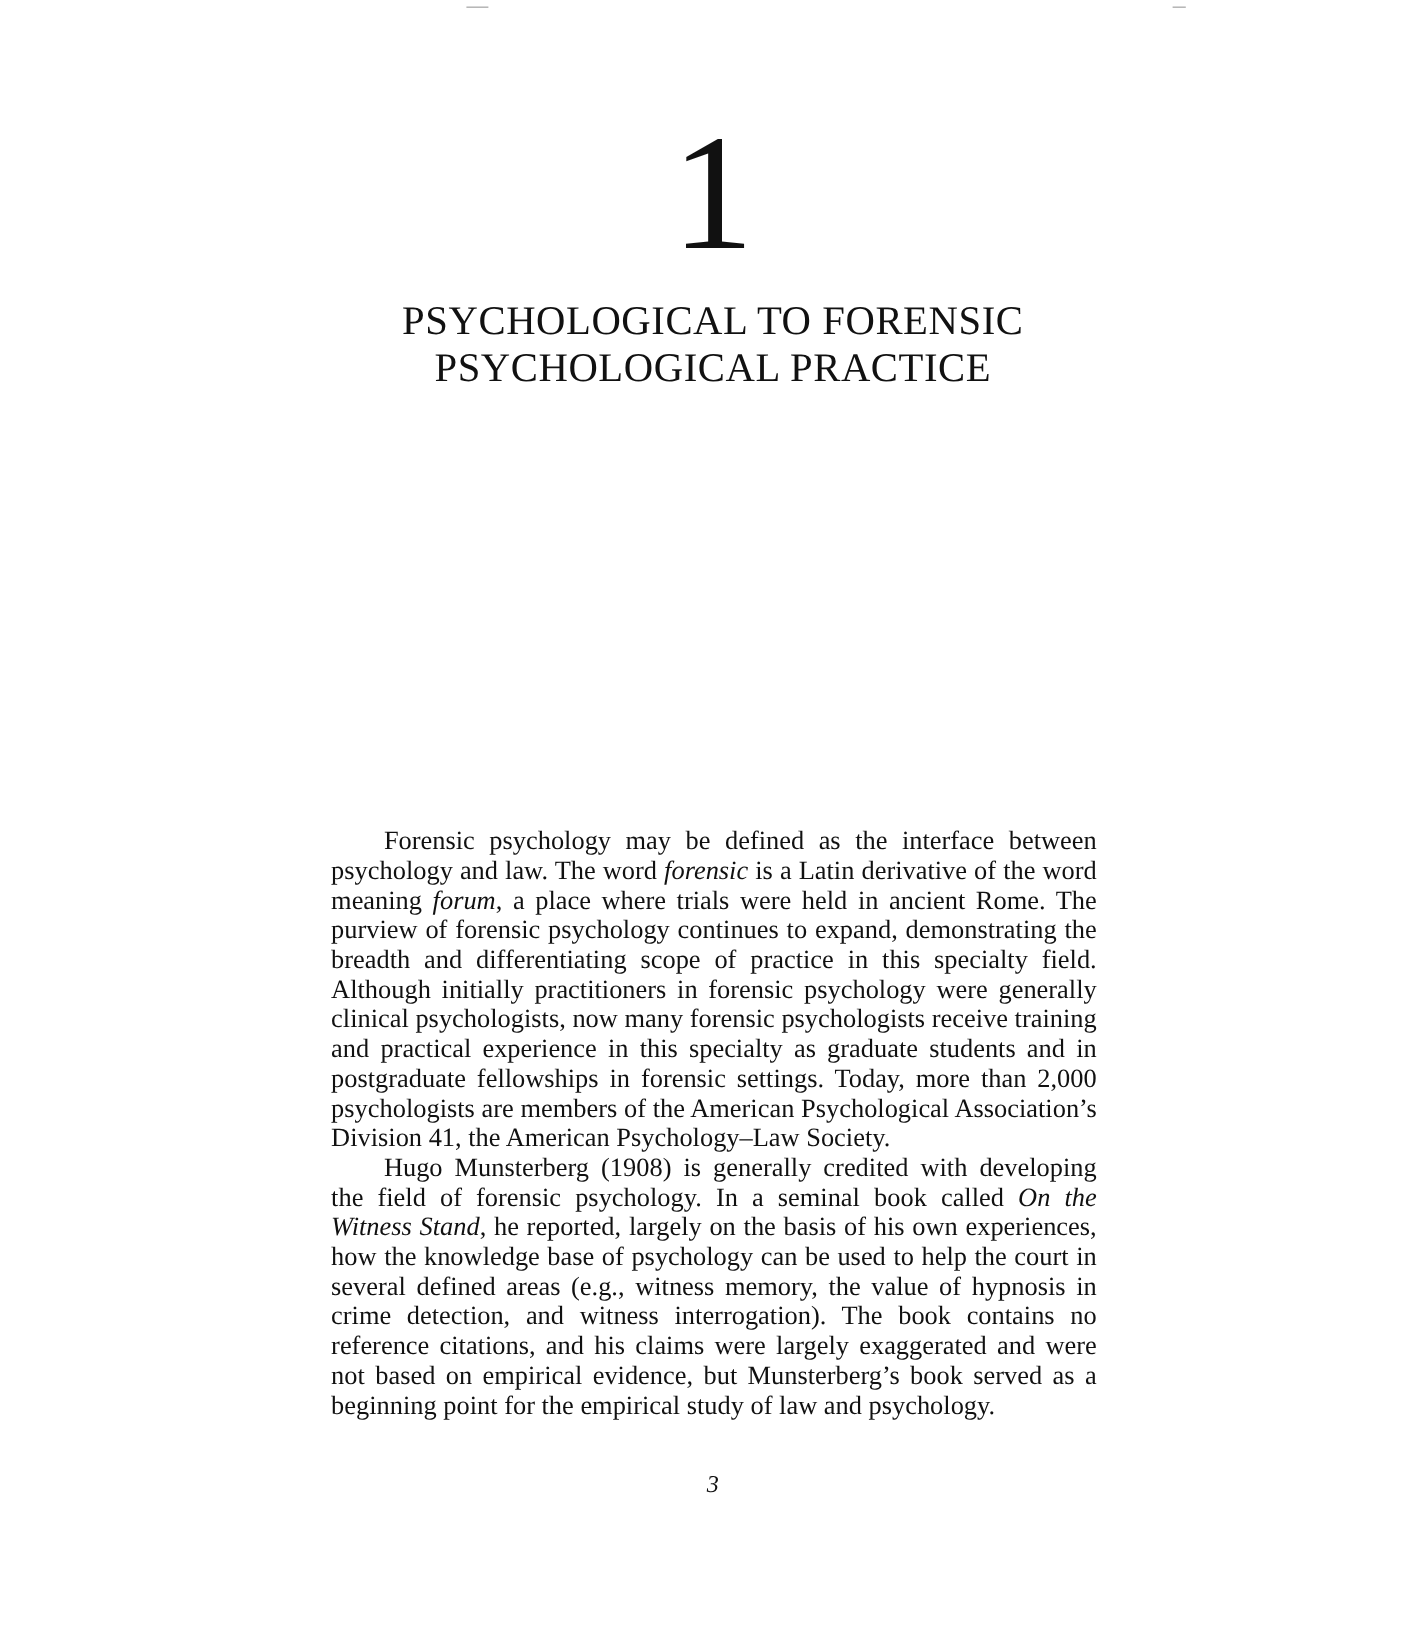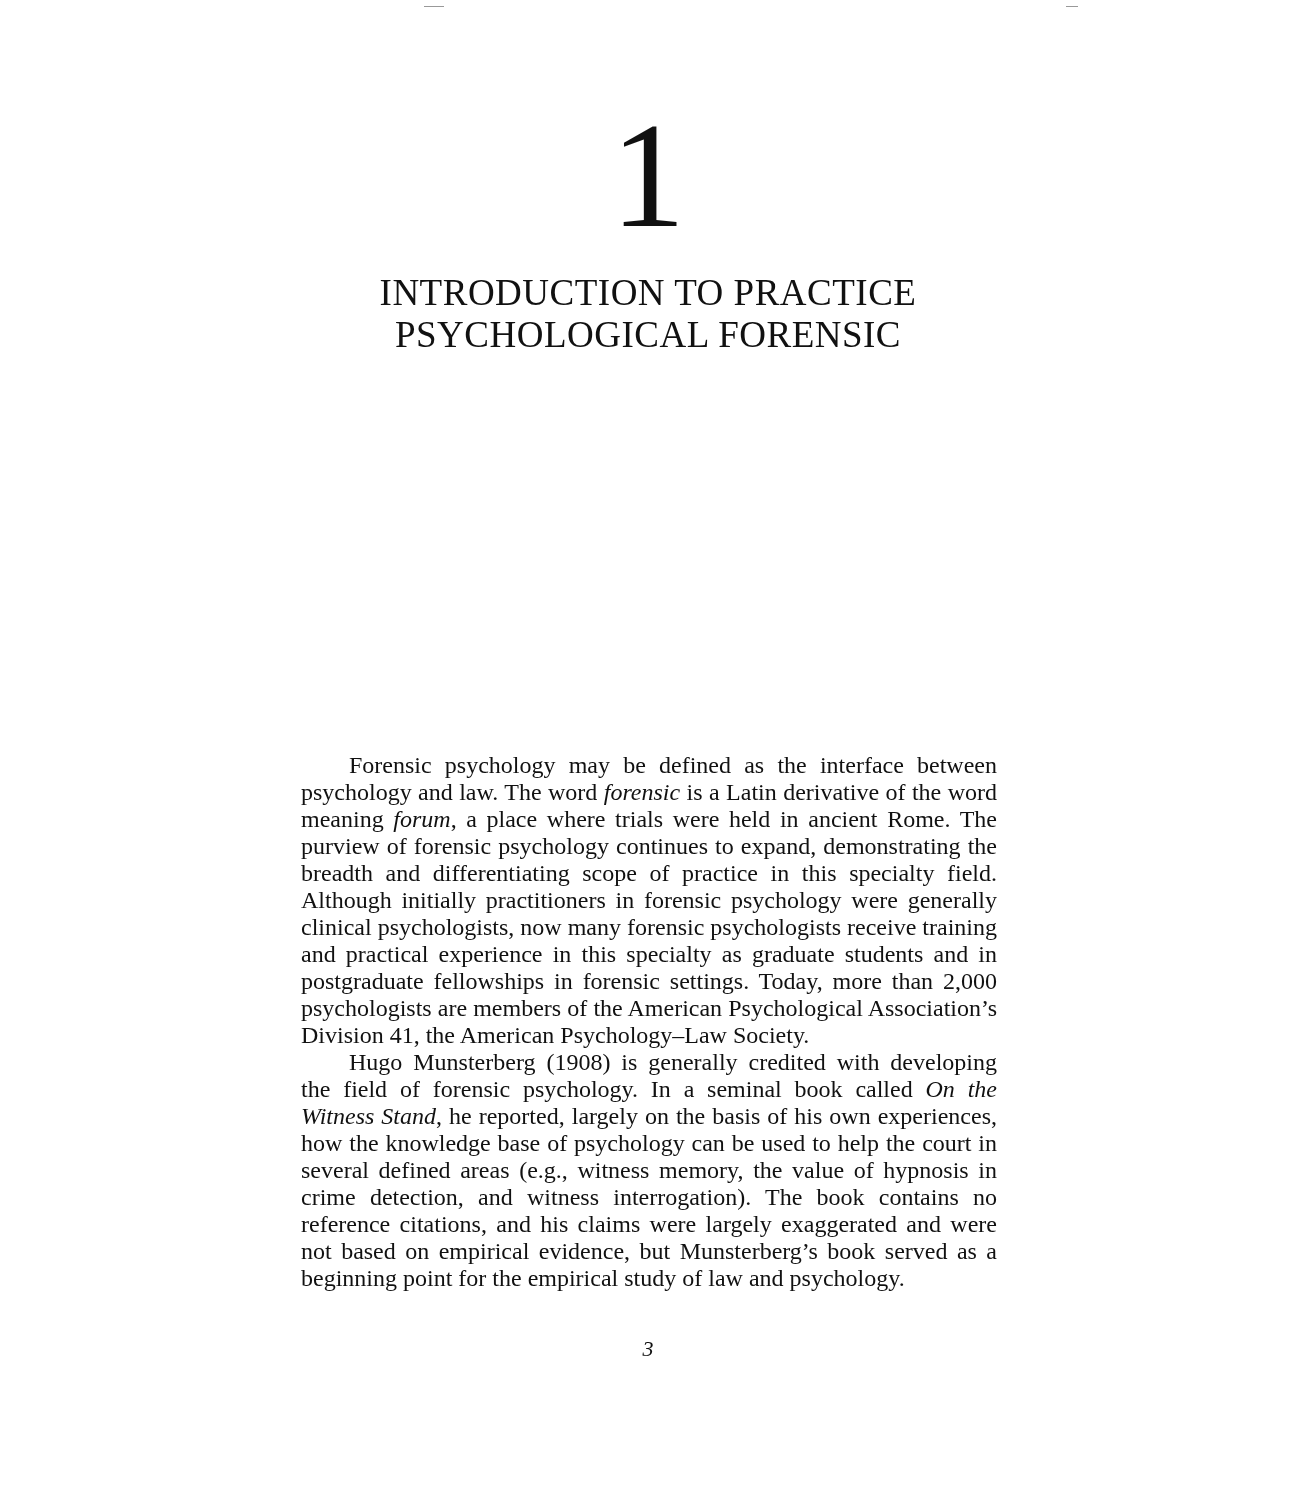--- a/index.html
+++ b/index.html
@@ -12,22 +12,22 @@
   .mark { position:absolute; top:6px; height:1px; background:#999; }
 </style>
 </head>
 <body>
 
 <div class="mark" style="left:424px;width:20px;"></div>
 <div class="mark" style="left:1066px;width:12px;"></div>
 
 <div class="chapnum">1</div>
 <div class="title">
-  <div>INTRODUCTION TO PRACTICE</div>
-  <div>PSYCHOLOGICAL FORENSIC</div>
+  <div>PSYCHOLOGICAL TO FORENSIC</div>
+  <div>PSYCHOLOGICAL PRACTICE</div>
 </div>
 
 <div class="body">
   <p>
     <span>Forensic psychology may be defined as the interface between psychology and law. The word </span><i>forensic</i><span> is a Latin derivative of the word meaning </span><i>forum</i><span>, a place where trials were held in ancient Rome. The purview of forensic psychology continues to expand, demonstrating the breadth and differentiating scope of practice in this specialty field. Although initially practitioners in forensic psychology were generally clinical psychologists, now many forensic psychologists receive training and practical experience in this specialty as graduate students and in postgraduate fellowships in forensic settings. Today, more than 2,000 psychologists are members of the American Psychological Association’s Division 41, the American Psychology–Law Society.</span>
   </p>
   <p>
     <span>Hugo Munsterberg (1908) is generally credited with developing the field of forensic psychology. In a seminal book called </span><i>On the Witness Stand</i><span>, he reported, largely on the basis of his own experiences, how the knowledge base of psychology can be used to help the court in several defined areas (e.g., witness memory, the value of hypnosis in crime detection, and witness interrogation). The book contains no reference citations, and his claims were largely exaggerated and were not based on empirical evidence, but Munsterberg’s book served as a beginning point for the empirical study of law and psychology.</span>
   </p>
 </div>

